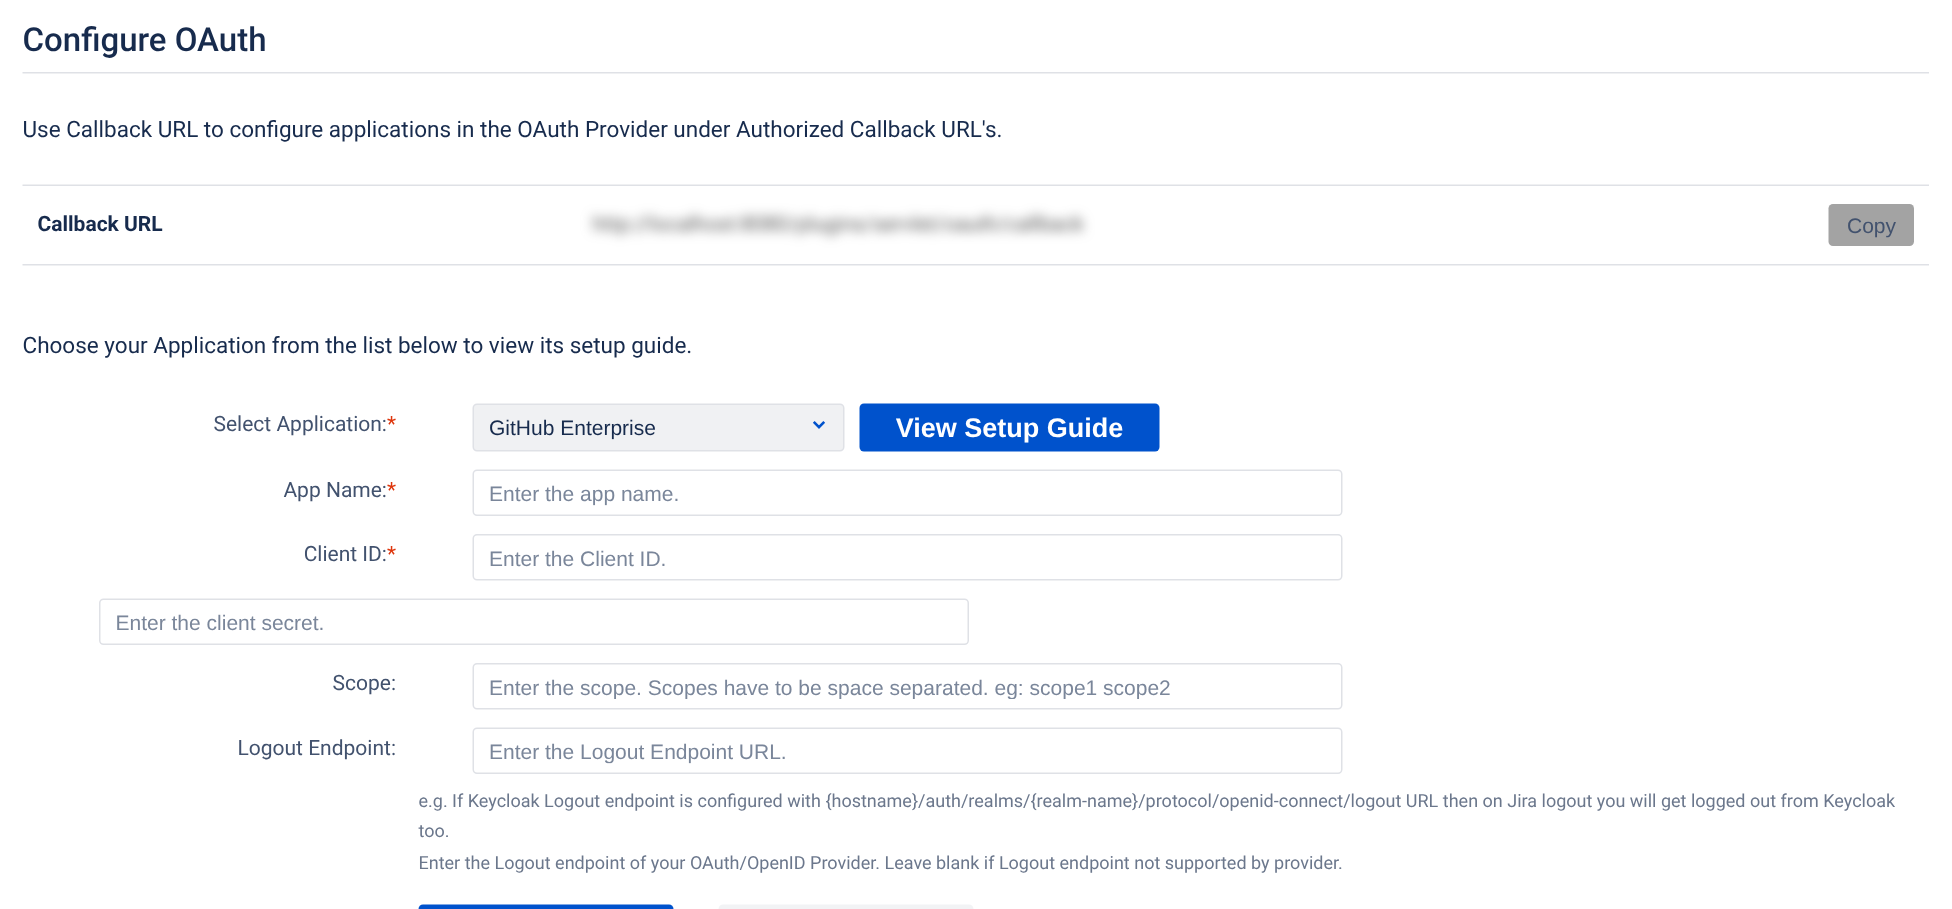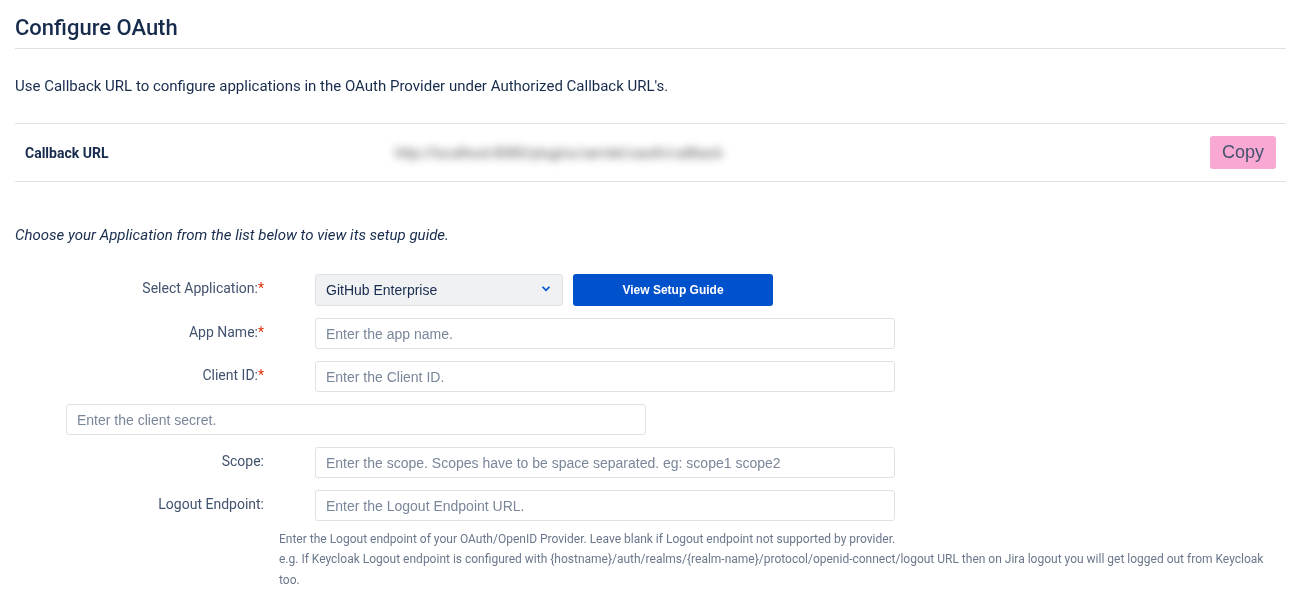--- a/index.html
+++ b/index.html
@@ -43,33 +43,32 @@
     font-size: 14px;
   }
   .callback-url {
     color: #555;
     filter: blur(4px);
     flex: 0 0 auto;
     font-size: 14px;
   }
   .callback-spacer { flex: 1; }
   .copy-btn {
-    background: #f9a8d4;
+    background: #a3a3a3;
     border: none;
     color: #42526E;
     padding: 6px 12px;
     border-radius: 3px;
     cursor: pointer;
-    font-size: 18px;
+    font-size: 14px;
   }
   .choose-text {
     font-size: 15px;
     color: #172B4D;
     margin-bottom: 30px;
-    font-style: italic;
   }
   .form-row {
     display: flex;
     align-items: flex-start;
     margin-bottom: 12px;
   }
   .form-label {
     width: 249px;
     text-align: right;
     padding-right: 0;
@@ -108,21 +107,21 @@
     transform: translateY(-50%);
     pointer-events: none;
     color: #0052CC;
   }
   .btn-primary {
     background: #0052CC;
     color: #fff;
     border: none;
     border-radius: 3px;
     font-weight: 600;
-    font-size: 12px;
+    font-size: 18px;
     cursor: pointer;
   }
   .setup-guide-btn {
     width: 200px;
     height: 32px;
   }
   .text-input {
     width: 580px;
     height: 31px;
     border: 1px solid #dfe1e6;
@@ -234,20 +233,20 @@
 <div class="form-row">
   <div class="form-label">
     <span>Logout Endpoint:</span>
   </div>
   <div class="form-control-wrap">
     <input type="text" class="text-input" placeholder="Enter the Logout Endpoint URL." style="">
   </div>
 </div>
 
 <div class="hint-block">
+  <div class="hint">e.g. If Keycloak Logout endpoint is configured with {hostname}/auth/realms/{realm-name}/protocol/openid-connect/logout URL then on Jira logout you will get logged out from Keycloak too.</div>
   <div class="hint">Enter the Logout endpoint of your OAuth/OpenID Provider. Leave blank if Logout endpoint not supported by provider.</div>
-  <div class="hint">e.g. If Keycloak Logout endpoint is configured with {hostname}/auth/realms/{realm-name}/protocol/openid-connect/logout URL then on Jira logout you will get logged out from Keycloak too.</div>
 </div>
 
 <div class="button-row">
   <button class="btn-primary save-btn">Save</button>
   <button class="test-btn">Test Configuration</button>
 </div>
 
 </body></html>

